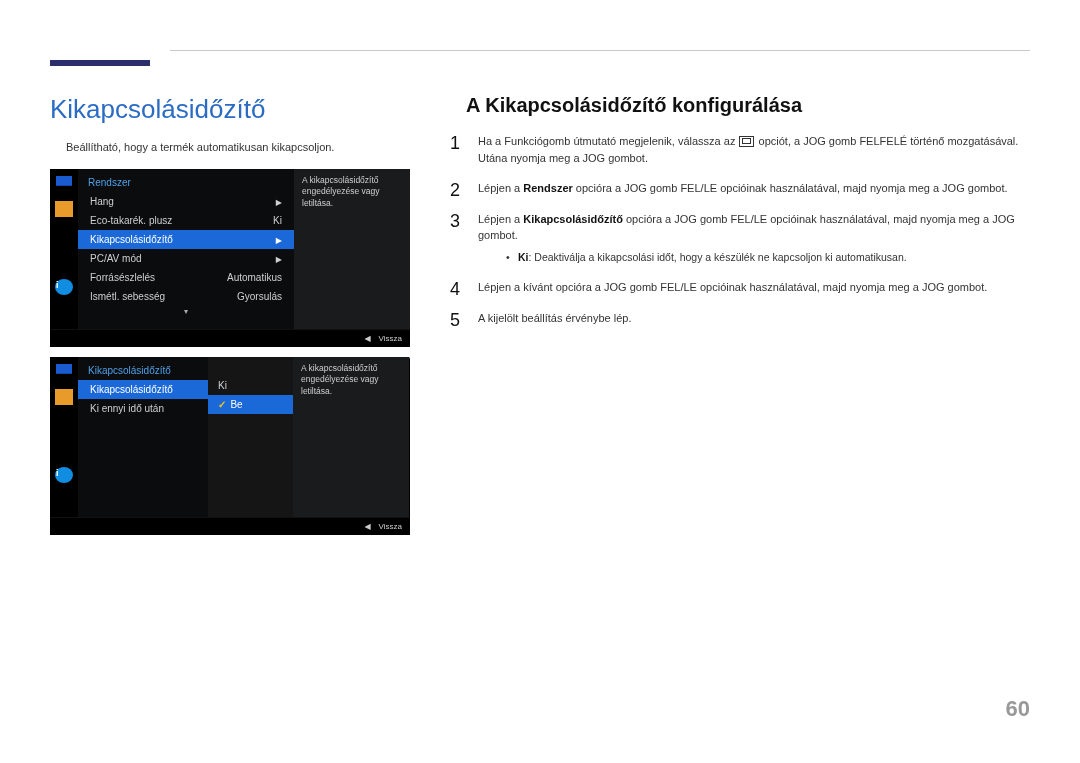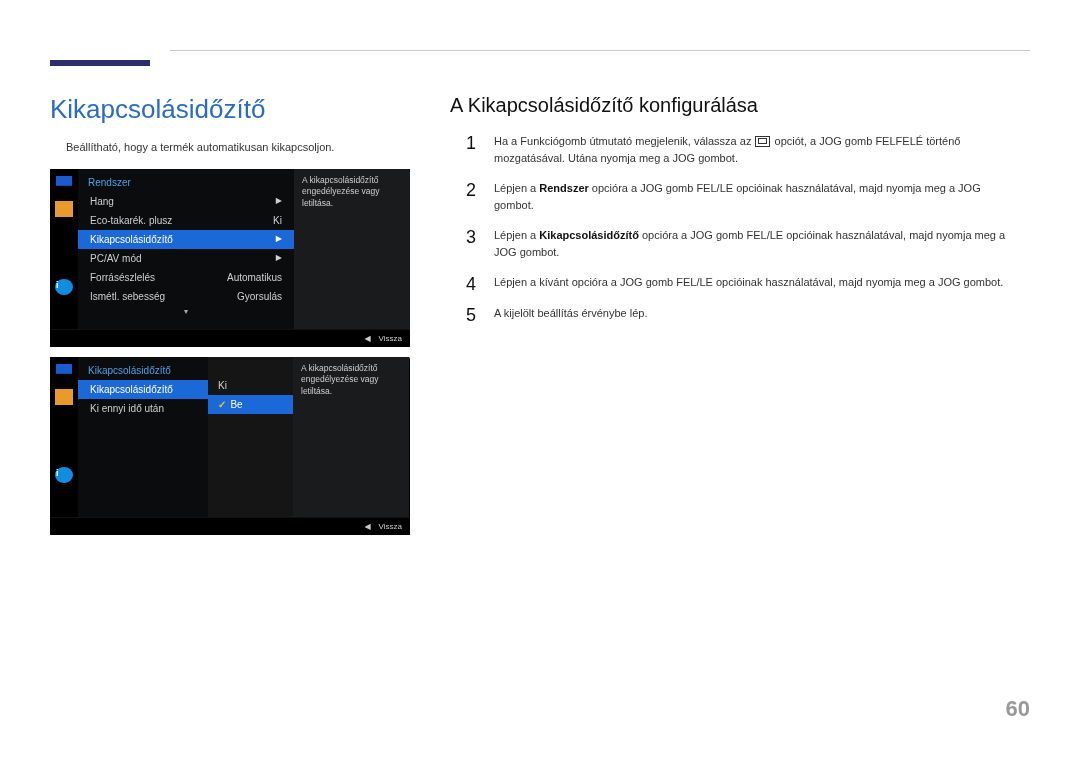--- a/index.html
+++ b/index.html
@@ -12,51 +12,51 @@
     --highlight:#1b68d8;
   }
   html,body{margin:0;padding:0;font-family:"Segoe UI",Arial,Helvetica,sans-serif;color:#222;background:#fff}
   .page{width:1080px;height:744px;position:relative;box-sizing:border-box;padding:60px 50px 0 50px}
   .topbar{height:6px;width:100px;background:#2a2f6b;margin-bottom:20px}
   .toprule{position:absolute;top:50px;left:170px;right:50px;height:1px;background:#c9c9c9}
   .cols{display:flex;gap:40px}
   .left{width:360px;flex:none}
   .right{flex:1}
   h1.section{color:var(--blue);font-weight:500;font-size:26px;margin:8px 0 16px}
-  h2.subhead{color:#111;font-weight:400;font-size:20px;margin:8px 0 16px}
+  h2.subhead{color:#111;font-weight:700;font-size:20px;margin:8px 16px 16px}
   .desc{font-size:11px;color:#333;margin:0 16px 16px}
   .note{font-size:10px;color:var(--grey-text);margin-top:10px}
 
   .osd{background:#000;border-radius:2px;position:relative;font-size:10px;color:#cfd2d6;margin-bottom:10px;width:360px}
   .osd .body{display:flex;min-height:160px}
   .osd .iconcol{width:28px;background:#000;display:flex;flex-direction:column;align-items:center;padding-top:6px;gap:10px}
   .osd .iconcol span{width:16px;height:14px;display:inline-block;border:1px solid transparent}
   .ic-monitor{border:1px solid #6bb4ff;background:linear-gradient(#1a5bd0,#1a5bd0) 0 0/100% 70% no-repeat;border-radius:1px}
   .ic-picture{border:1px solid #e89a2a;background:linear-gradient(#e89a2a,#e89a2a)}
   .ic-target{border:1.5px dotted #6cc0ff;border-radius:50%;width:14px;height:14px}
   .ic-gear{border:1.5px dotted #bdbdbd;border-radius:50%;width:14px;height:14px}
   .ic-info{background:#108de0;border-radius:50%;width:14px;height:14px;display:flex;align-items:center;justify-content:center;color:#fff;font-weight:bold;font-size:9px}
   .osd .listarea{flex:1;display:flex}
   .osd .list{flex:1;background:var(--menu-bg);padding:4px 0}
   .osd .title{color:#4da0e8;padding:4px 10px;font-size:10px}
-  .osd .rowitem{display:flex;justify-content:space-between;align-items:flex-start;padding:4px 12px;color:#cfcfcf}
+  .osd .rowitem{display:flex;justify-content:space-between;align-items:flex-end;padding:4px 12px;color:#cfcfcf}
   .osd .rowitem.sel{background:var(--highlight);color:#fff}
   .osd .arrow{font-size:8px;color:#cfcfcf}
   .osd .rowitem.sel .arrow{color:#fff}
   .osd .side{width:100px;background:var(--panel-right);padding:6px 8px;font-size:8.5px;color:#cfcfcf;line-height:1.35}
   .osd .foot{background:#000;padding:4px 8px;display:flex;justify-content:flex-end;align-items:center;font-size:8px;color:#ccc;gap:8px;border-top:1px solid #111}
   .osd .foot .tri{font-size:8px}
   .osd .chev{display:flex;justify-content:center;font-size:8px;color:#aaa;padding-top:1px}
 
   .osd2 .sublist{width:85px;background:#151515}
   .subitem{padding:4px 10px}
   .subitem.sel{background:var(--highlight);color:#fff}
   .check{color:#f5c518;margin-right:4px;font-weight:bold}
 
-  ol.steps{list-style:none;margin:16px;padding:0;counter-reset:step}
+  ol.steps{list-style:none;margin:0;padding:0;counter-reset:step}
   ol.steps>li{counter-increment:step;position:relative;padding-left:28px;margin-bottom:14px;font-size:11px;line-height:1.5;color:#333}
   ol.steps>li::before{content:counter(step);position:absolute;left:0;top:-3px;font-size:18px;font-weight:500;color:#111}
   .strong{font-weight:700;color:#111}
   .red{color:#c0342b;font-weight:700}
   ul.bullets{margin:6px 0 10px 28px;padding:0;font-size:10.5px;color:#333}
   ul.bullets li{list-style:none;position:relative;padding-left:12px;margin:4px 0}
   ul.bullets li::before{content:"•";position:absolute;left:0;color:#333}
   .iconbox{display:inline-block;border:1px solid #333;width:13px;height:9px;vertical-align:middle;position:relative;top:-1px;margin:0 1px}
   .iconbox::after{content:"";display:block;width:7px;height:4px;border:1px solid #333;margin:1px auto}
 
@@ -161,20 +161,21 @@
       <ol class="steps">
         <li>
           <span>Ha a Funkciógomb útmutató megjelenik, válassza az </span><span class="iconbox"></span><span> opciót, a JOG gomb FELFELÉ történő mozgatásával. Utána nyomja meg a JOG gombot.</span>
         </li>
         <li>
           <span>Lépjen a </span><span class="strong">Rendszer</span><span> opcióra a JOG gomb FEL/LE opcióinak használatával, majd nyomja meg a JOG gombot.</span>
         </li>
         <li>
           <span>Lépjen a </span><span class="strong">Kikapcsolásidőzítő</span><span> opcióra a JOG gomb FEL/LE opcióinak használatával, majd nyomja meg a JOG gombot.</span>
           <ul class="bullets">
+            <li><span class="strong">Ki</span><span>: Deaktiválja a kikapcsolási időt, hogy a készülék ne kapcsoljon ki automatikusan.</span></li>
           </ul>
         </li>
         <li>Lépjen a kívánt opcióra a JOG gomb FEL/LE opcióinak használatával, majd nyomja meg a JOG gombot.</li>
         <li>A kijelölt beállítás érvénybe lép.</li>
       </ol>
     </div>
   </div>
 
   <div class="pagenum">60</div>
 </div>

